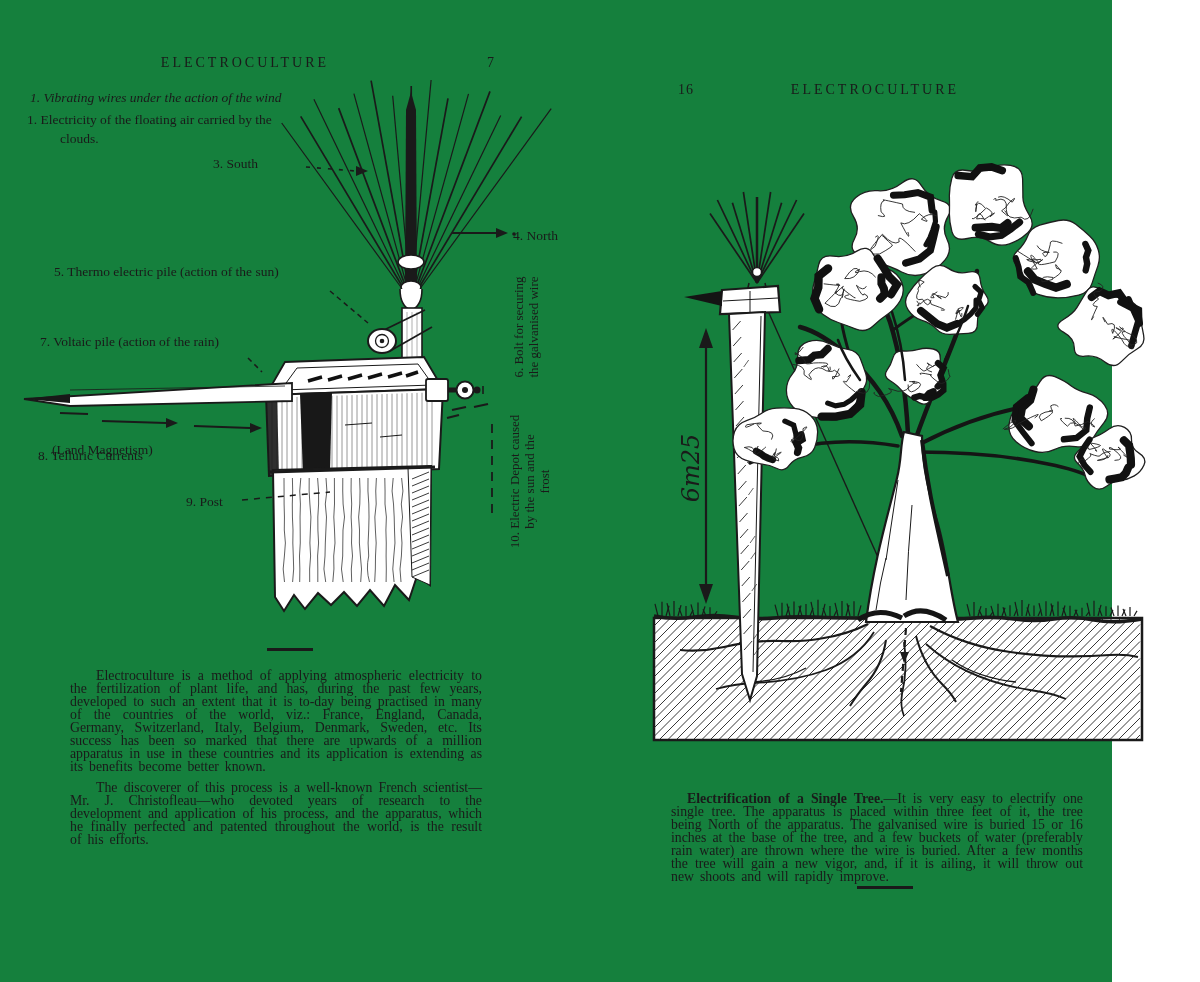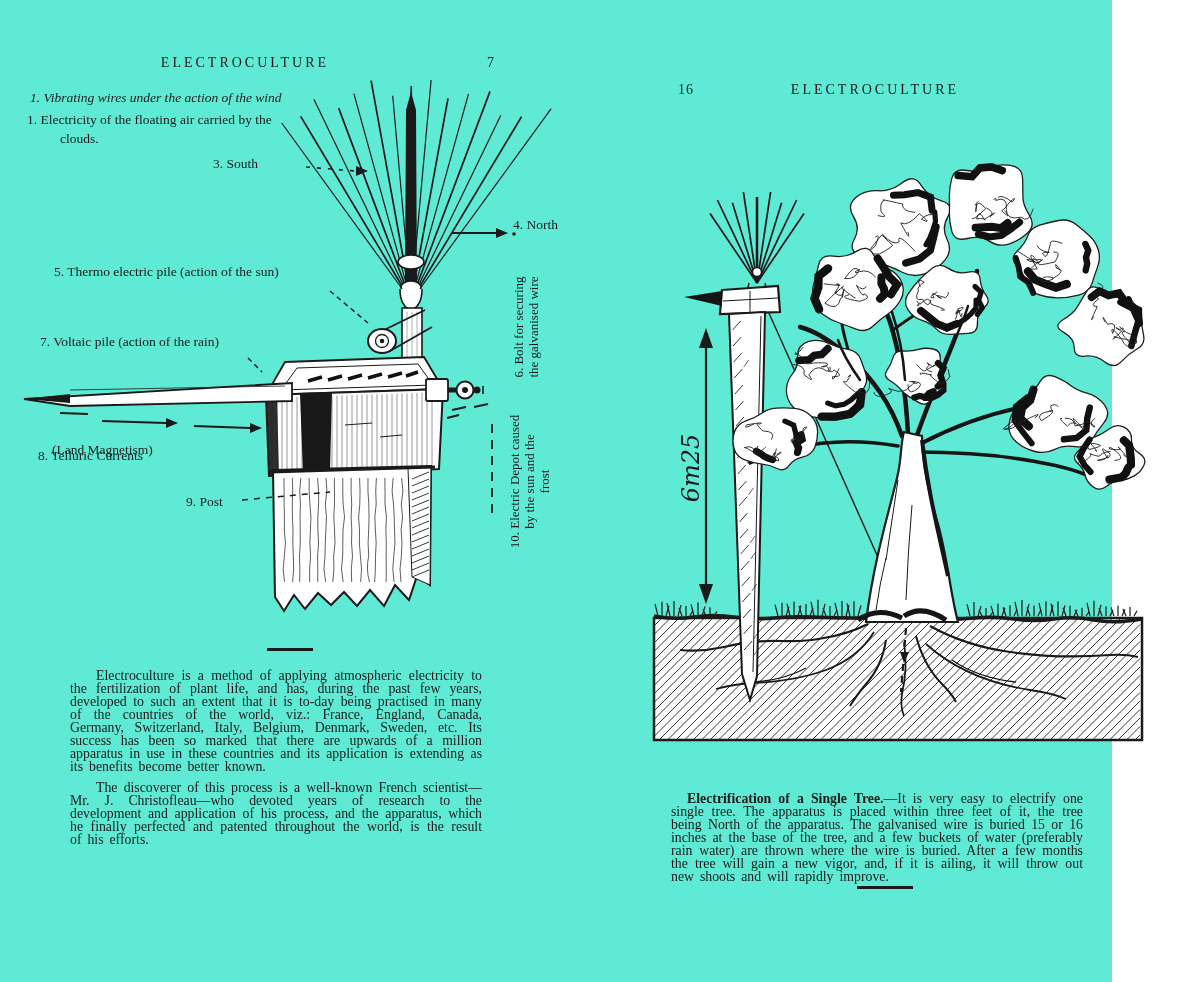--- a/index.html
+++ b/index.html
@@ -1,17 +1,17 @@
 <!DOCTYPE html>
 <html><head>
 <meta charset="utf-8">
 <style>
   html,body{margin:0;padding:0;width:1200px;height:982px;overflow:hidden;background:#ffffff;}
   body{font-family:"Liberation Serif","DejaVu Serif",serif;color:#1a1a1a;}
-  #sheet{position:relative;width:1112px;height:982px;background:#5eead4;}
+  #sheet{position:relative;width:1112px;height:982px;background:#15803d;}
   .abs{position:absolute;}
   .hdr{font-size:14px;letter-spacing:3px;white-space:nowrap;}
   .pageno{font-size:14px;letter-spacing:1px;}
   .lbl{font-size:13.5px;white-space:nowrap;}
   .vlbl{font-size:13px;line-height:15px;white-space:pre-line;text-align:center;transform:rotate(-90deg);}
   .sect{font-size:17px;font-weight:bold;letter-spacing:2px;text-align:center;white-space:nowrap;}
   .rule{background:#1a1a1a;}
   .col{font-size:13.8px;line-height:13px;text-align:justify;word-spacing:2.5px;}
   .col p{margin:8px;}
   .ind{text-indent:26px;}
@@ -24,21 +24,21 @@
 
 <div id="sheet">
 
   <div class="abs hdr" style="left:60px;top:55px;width:370px;text-align:center;">ELECTROCULTURE</div>
   <div class="abs pageno" style="left:487px;top:55px;">7</div>
 
   <div class="abs lbl" style="left:30px;top:90px;font-style:italic;">1. Vibrating wires under the action of the wind</div>
   <div class="abs lbl" style="left:27px;top:112px;">1. Electricity of the floating air carried by the</div>
   <div class="abs lbl" style="left:60px;top:131px;">clouds.</div>
   <div class="abs lbl" style="left:213px;top:156px;">3. South</div>
-  <div class="abs lbl" style="left:513px;top:217px;">4. North</div>
+  <div class="abs lbl" style="left:513px;top:228px;">4. North</div>
   <div class="abs lbl" style="left:54px;top:264px;">5. Thermo electric pile (action of the sun)</div>
   <div class="abs vlbl" style="left:446px;top:312px;width:160px;">6. Bolt for securing
 the galvanised wire</div>
   <div class="abs lbl" style="left:40px;top:334px;">7. Voltaic pile (action of the rain)</div>
   <div class="abs lbl" style="left:38px;top:448px;">8. Telluric Currents</div>
   <div class="abs lbl" style="left:52px;top:442px;">(Land Magnetism)</div>
   <div class="abs lbl" style="left:186px;top:494px;">9. Post</div>
   <div class="abs vlbl" style="left:444px;top:459px;width:170px;">10. Electric Depot caused
 by the sun and the
 frost</div>

